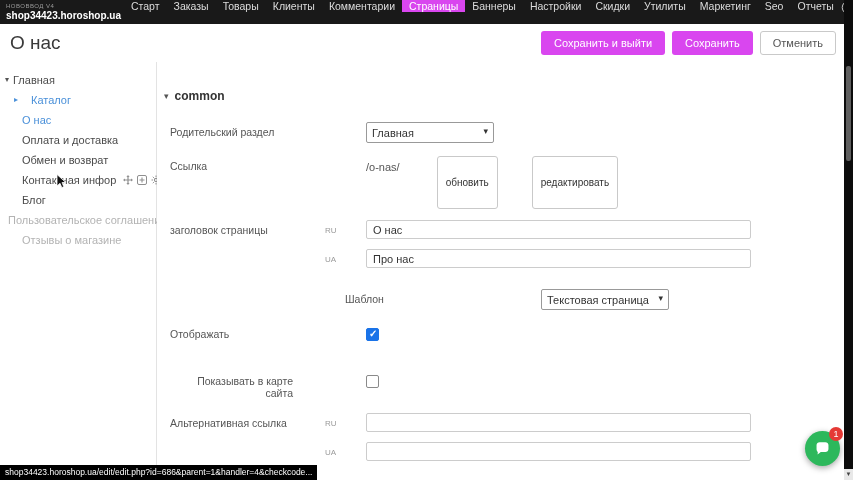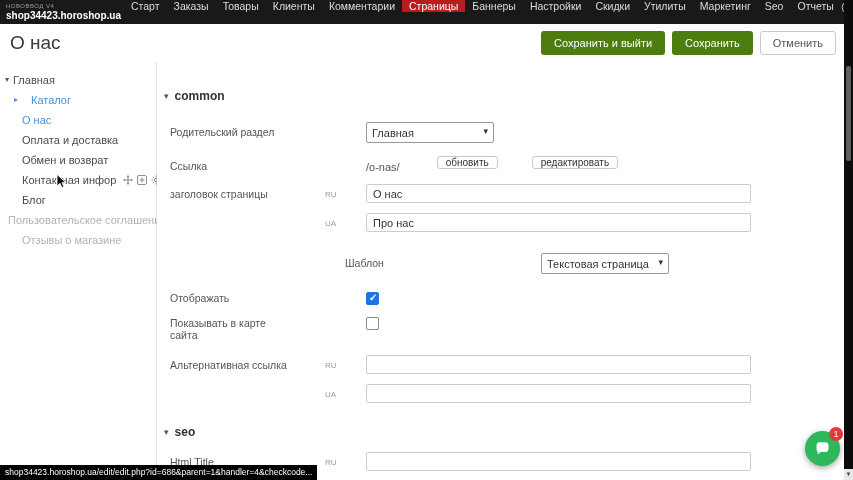--- a/index.html
+++ b/index.html
@@ -6,29 +6,29 @@
   html,body { width:853px; height:480px; overflow:hidden; }
   body { position:relative; font-family:"Liberation Sans", sans-serif; background:#fff; }
 
   
   .topbar { position:absolute; top:0; left:0; right:0; height:24px; background:#191919; display:flex; align-items:flex-start; z-index:5; }
   .logo { width:120px; padding:3px 0 0 6px; line-height:1; }
   .logo-top { font-size:6px; color:#9a9a9a; letter-spacing:.5px; }
   .logo-main { font-size:10px; font-weight:bold; color:#fff; margin-top:2px; white-space:nowrap; }
   .nav { display:flex; align-items:stretch; margin-left:4px; }
   .nav-item { display:flex; align-items:center; padding:0 7px; font-size:10.5px; color:#dcdcdc; cursor:pointer; white-space:nowrap; }
-  .nav-item.active { background:#b91c1c; color:#fff; }
+  .nav-item.active { background:#d946ef; color:#fff; }
   .topbar-icons { margin-left:auto; display:flex; align-items:center; gap:10px; padding-right:18px; }
 
   
   .pageheader { position:absolute; top:24px; left:0; right:9px; height:38px; background:#fff; display:flex; align-items:center; }
   .page-title { font-size:19px; color:#3a3a3a; margin-left:10px; font-weight:400; }
   .header-buttons { margin-left:auto; display:flex; gap:7px; margin-right:8px; }
   .btn { font-size:11px; border-radius:3px; padding:5px 12px; cursor:pointer; border:1px solid transparent; font-family:inherit; }
-  .btn-primary { background:#4d7c0f; color:#fff; }
+  .btn-primary { background:#d946ef; color:#fff; }
   .btn-secondary { background:#fff; color:#555; border-color:#c9c9c9; }
 
   
   .sidebar { position:absolute; top:62px; left:0; width:157px; bottom:0; border-right:1px solid #e3e3e3; padding-top:8px; }
   .tree-item { position:relative; height:20px; display:flex; align-items:center; font-size:11px; color:#4a4a4a; padding-left:22px; cursor:pointer; white-space:nowrap; }
   .tree-item .caret { position:absolute; left:5px; top:5px; font-size:8px; color:#555; }
   .tree-item.root { padding-left:13px; }
   .tree-item.lvl0 { padding-left:8px; }
   .blue { color:#4a90d9; }
   .blue .caret { color:#4a90d9; }
@@ -42,33 +42,33 @@
   .section-head { display:flex; align-items:center; gap:6px; font-size:12px; font-weight:bold; color:#333; height:16px; cursor:pointer; }
   .section-head .arr { font-size:9px; color:#555; font-weight:normal; }
   .frow { display:flex; align-items:flex-start;gap:28px; }
   .flabel { width:133px; font-size:10.5px; color:#555; padding:4px 4px 0 6px; flex-shrink:0; }
   .lang { width:13px; font-size:8px; color:#9a9a9a; padding-top:6px; flex-shrink:0; }
   .tinput { width:385px; height:19px; border:1px solid #ccc; border-radius:2px; font-size:11px; padding:0 6px; font-family:inherit; color:#333; }
   .selwrap { position:relative; }
   select.tsel { appearance:none; -webkit-appearance:none; width:128px; height:21px; border:1px solid #999; border-radius:2px; background:#fff; font-size:11px; padding:0 18px 0 5px; font-family:inherit; color:#333; cursor:pointer; }
   .selwrap::after { content:"▾"; position:absolute; right:6px; top:4px; font-size:9px; color:#333; pointer-events:none; }
   .link-val { font-size:11px; color:#555; padding-top:5px; margin-right:9px;text-align:right; }
-  .mini-btn { font-size:10px; border:1px solid #c9c9c9; background:#fff; color:#333; border-radius:3px; padding:0 8px; margin-right:6px; cursor:pointer; font-family:inherit; }
+  .mini-btn { font-size:10px; border:1px solid #c9c9c9; background:#fff; color:#333; border-radius:3px; padding:20px 8px; margin-right:6px; cursor:pointer; font-family:inherit; }
   .checkbox { width:13px; height:13px; border:1px solid #8a8a8a; border-radius:2px; margin-top:4px; background:#fff; position:relative; cursor:pointer; }
   .checkbox[data-checked="true"] { background:#1a73e8; border-color:#1a73e8; }
   .checkbox[data-checked="true"]::after { content:"✓"; color:#fff; font-size:10px; font-weight:bold; position:absolute; left:2px; top:-1px; }
   .hint { font-size:8.5px; color:#aaa; margin-top:3px; line-height:1.15; font-weight:normal; }
 
   .m-parent { margin-top:18px; }
   .m-link { margin-top:13px; }
   .m-title-ru { margin-top:11px; }
   .m-ua { margin-top:10px; }
   .m-template { margin-top:21px;justify-content:center; }
   .m-display { margin-top:14px; }
-  .m-sitemap { margin-top:8px; }
+  .m-sitemap { margin-top:30px;text-align:right; }
   .m-alt { margin-top:14px; }
   .m-seo { margin-top:21px; }
   .m-html { margin-top:12px; }
 
   
   .statusbar { position:absolute; left:0; bottom:0; background:#000; color:#fff; font-size:8.5px; padding:2px 5px 3px; z-index:9; white-space:nowrap; }
 
   
   .right-strip { position:absolute; right:0; top:0; width:9px; bottom:0; background:#0c0c0c; z-index:8; }
   .scroll-thumb { position:absolute; right:2px; top:66px; width:5px; height:95px; background:#5f5f5f; border-radius:2px; }

